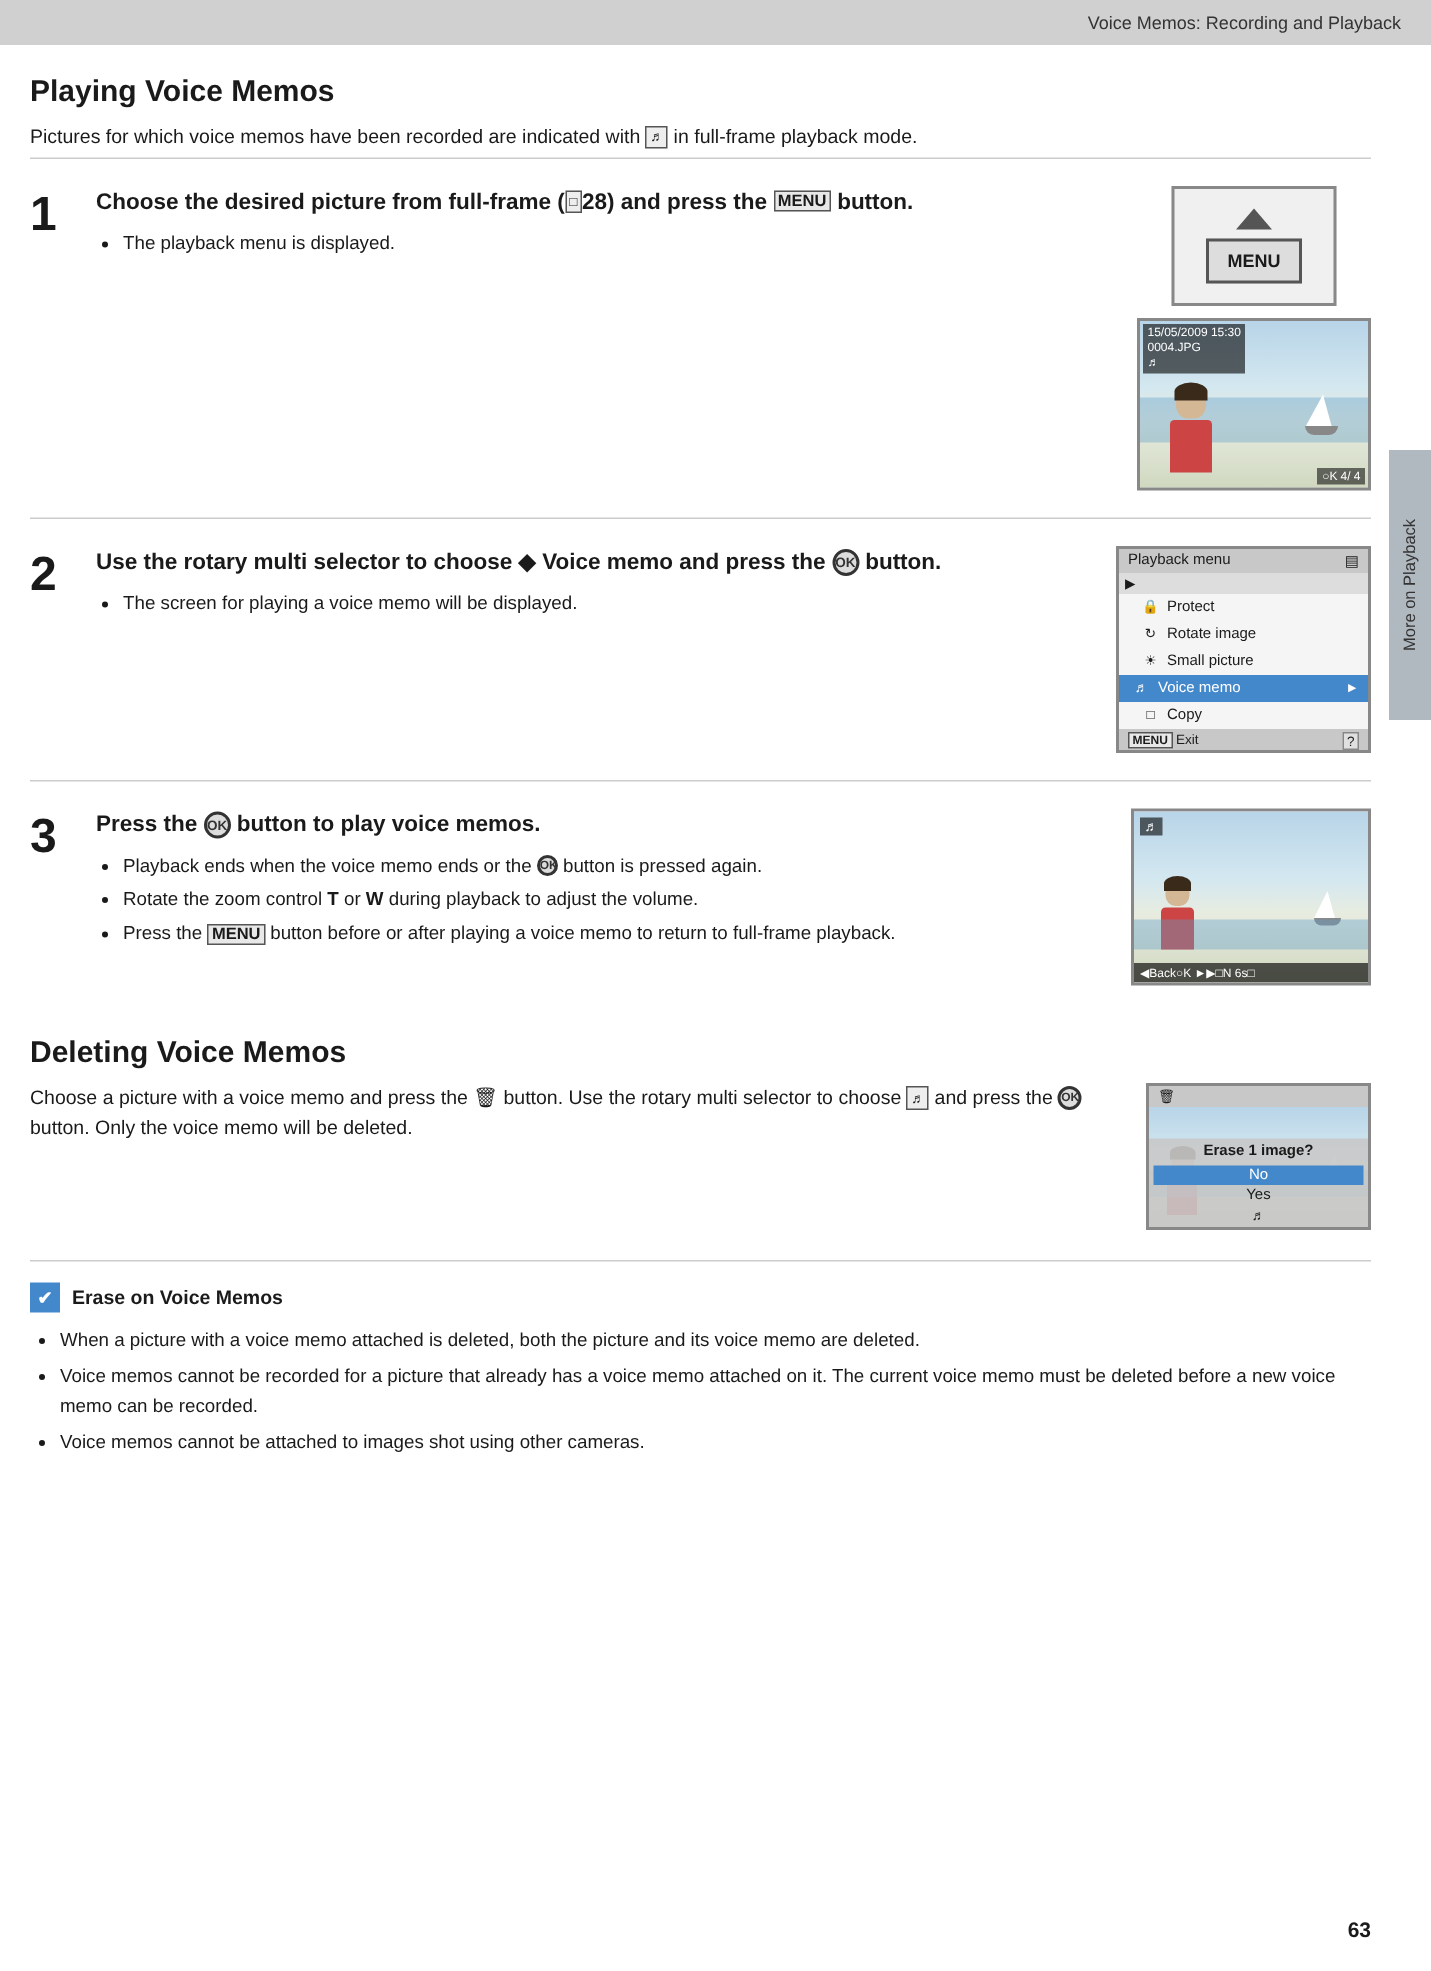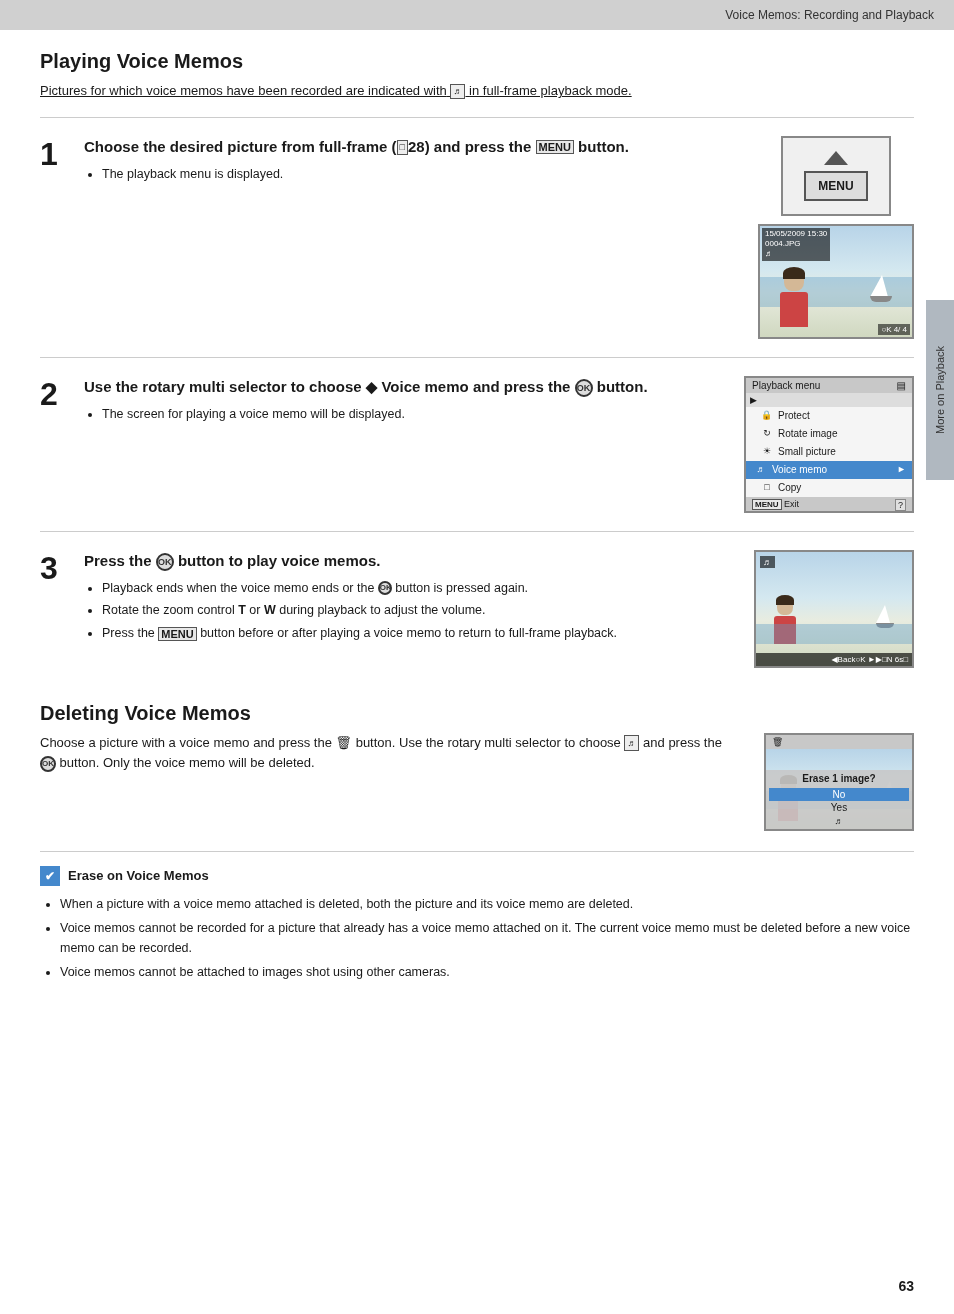--- a/index.html
+++ b/index.html
@@ -15,34 +15,33 @@
 
     .page-header {
       background: #d0d0d0;
       text-align: right;
       padding: 8px 20px;
       font-size: 12px;
       color: #333;
     }
 
     .page-content {
-      padding: 20px 40px 20px 40px;
+      padding: 20px 40px 20px 20px;
     }
 
     .section-title {
       font-size: 20px;
       font-weight: bold;
       margin-bottom: 8px;
     }
 
     .section-intro {
       font-size: 13px;
-      margin-bottom: 16px;
+      margin-bottom: 4px;
       line-height: 1.5;
-      text-decoration: underline;
     }
 
     .step-block {
       display: flex;
       align-items: flex-start;
       border-top: 1px solid #ccc;
       padding: 18px 0;
       gap: 16px;
     }
 
@@ -279,21 +278,21 @@
     }
 
     .playback3-footer {
       position: absolute;
       bottom: 0; left: 0; right: 0;
       background: rgba(0,0,0,0.65);
       color: white;
       font-size: 8px;
       padding: 2px 4px;
       display: flex;
-      justify-content: flex-end;
+      justify-content: flex-start;
     }
 
     
     .deleting-section {
       padding-top: 16px;
     }
 
     .deleting-main {
       display: flex;
       gap: 24px;

